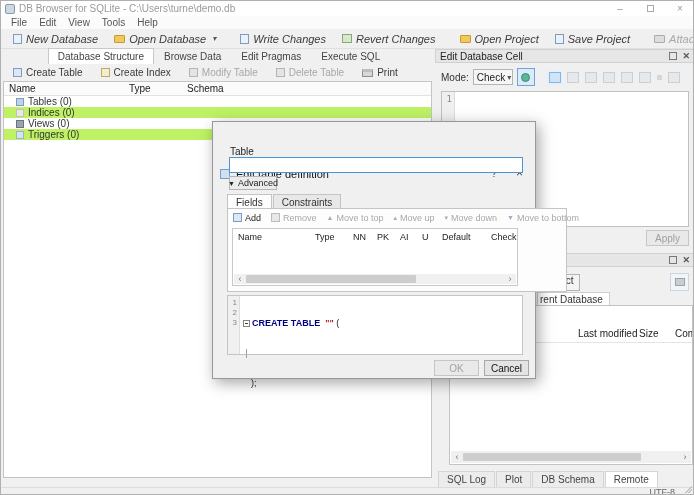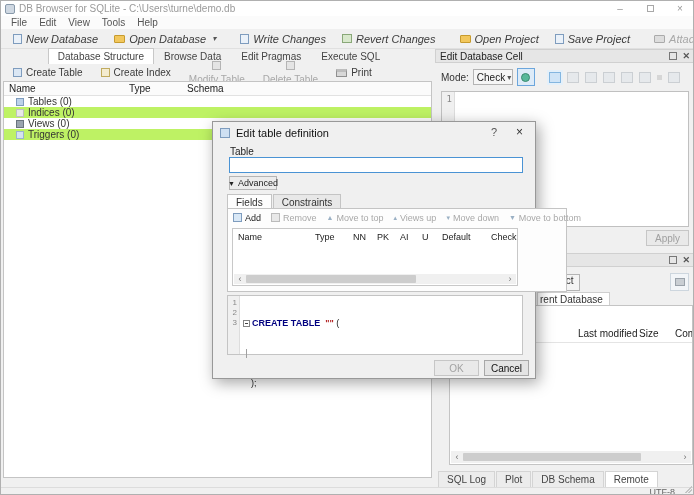--- a/index.html
+++ b/index.html
@@ -29,21 +29,21 @@
   .ic-folder.gray { background:#ddd; border-color:#aaa; }
   .ic-green { width:10px; height:9px; background:#d8e8cc; border:1px solid #89a878; }
   .caret { font-size:8px; color:#555; margin-left:2px; }
   
   #main-tabs { position:absolute; left:0; top:48px; width:434px; height:15px; display:flex; align-items:flex-end; padding-left:2px;justify-content:center; }
   .mtab { padding:2px 9px; font-size:10px; color:#444; border:1px solid transparent; border-bottom:none; }
   .mtab.active { background:#fff; border-color:#c8c8c8; }
   
   #structure-toolbar { position:absolute; left:0; top:63px; width:434px; height:17px; display:flex; align-items:center; padding-left:3px; }
   .st-btn { display:flex; align-items:center; gap:4px; padding:1px 9px; color:#3a3a3a; font-size:10px; white-space:nowrap; }
-  .st-btn.disabled { color:#a8a8a8;flex-direction:column; }
+  .st-btn.disabled { color:#a8a8a8; }
   .ic-table { width:9px; height:9px; background:#dbe7f4; border:1px solid #7e9cbe; }
   .ic-index { width:9px; height:9px; background:#f4ecd0; border:1px solid #c0ab60; }
   .ic-gray { width:9px; height:9px; background:#e4e4e4; border:1px solid #b4b4b4; }
   .ic-print { width:11px; height:8px; background:#d8d8d8; border:1px solid #8f8f8f; border-top:3px solid #bdbdbd; }
   
   #tree-panel { position:absolute; left:2px; top:80px; width:429px; height:397px; background:#fff; border:1px solid #c4c4c4; }
   #tree-header { position:relative; height:14px; border-bottom:1px solid #e2e2e2; background:#fbfbfb; }
   .tree-col { position:absolute; top:1px; font-size:10px; color:#222; }
   .tree-row { position:relative; height:11px; display:flex; align-items:center; padding-left:12px; gap:4px; font-size:10px; }
   .tree-row.alt { background:#bef264; }
@@ -82,21 +82,21 @@
   .sb-thumb { height:8px; background:#cdcdcd; border-radius:1px; }
   
   #dock-tabs { position:absolute; left:434px; top:469px; width:260px; height:17px; display:flex; align-items:flex-end; padding-left:3px; }
   .dtab { padding:2px 8px; font-size:10px; color:#444; background:#ececec; border:1px solid #d4d4d4; border-bottom:none; margin-right:1px; }
   .dtab.active { background:#fff; }
   #statusbar { position:absolute; left:0; top:486px; width:694px; height:9px; background:#f0f0f0; border-top:1px solid #dcdcdc; }
   #encoding { position:absolute; right:18px; top:486px; font-size:9px; color:#666; }
   #resize-grip { position:absolute; right:1px; bottom:1px; width:8px; height:8px; background:linear-gradient(135deg, transparent 55%, #c4c4c4 55%, #c4c4c4 65%, transparent 65%, transparent 75%, #c4c4c4 75%, #c4c4c4 85%, transparent 85%); }
   
   #dialog { position:absolute; left:211px; top:120px; width:324px; height:258px; background:#f0f0f0; border:1px solid #989898; box-shadow:3px 4px 14px rgba(0,0,0,.35); z-index:50; }
-  #dlg-titlebar { position:relative; height:22px; display:flex; align-items:center; padding-left:7px; background:#f0f0f0; }
+  #dlg-titlebar { position:relative; height:22px; display:flex; align-items:center; padding-left:7px; background:#f0f0f0;margin-top:41px; }
   .dlg-icon { width:10px; height:10px; background:#cfe0f2; border:1px solid #7e9cbe; margin-right:6px; }
   #dlg-title { font-size:11px; color:#111; }
   #dlg-help { position:absolute; right:38px; top:4px; color:#555; font-size:11px; }
   #dlg-close { position:absolute; right:12px; top:3px; color:#333; font-size:12px; }
   #dlg-table-label { position:absolute; left:17px; top:24px; font-size:10px; color:#222; }
   #dlg-table-input { position:absolute; left:16px; top:35px; width:294px; height:16px; background:#fff; border:1px solid #4a93d4; }
   #dlg-advanced { position:absolute; left:16px; top:54px; width:48px; height:14px; background:#ececec; border:1px solid #b4b4b4; font-size:9px; color:#222; display:flex; align-items:center; justify-content:center; gap:3px; }
   .adv-caret { font-size:7px; color:#222; }
   #dlg-tabs { position:absolute; left:14px; top:72px; display:flex; align-items:flex-end; }
   .dlg-tab { padding:2px 8px; font-size:10px; color:#333; background:#e8e8e8; border:1px solid #c4c4c4; margin-right:1px; }
@@ -336,21 +336,21 @@
         <span class="fb disabled">
           <span class="ic-remove"></span>
           <span>Remove</span>
         </span>
         <span class="fb disabled">
           <span class="arrow">▲</span>
           <span>Move to top</span>
         </span>
         <span class="fb disabled">
           <span class="arrow">▴</span>
-          <span>Views up</span>
+          <span>Move up</span>
         </span>
         <span class="fb disabled">
           <span class="arrow">▾</span>
           <span>Move down</span>
         </span>
         <span class="fb disabled">
           <span class="arrow">▼</span>
           <span>Move to bottom</span>
         </span>
       </div>

